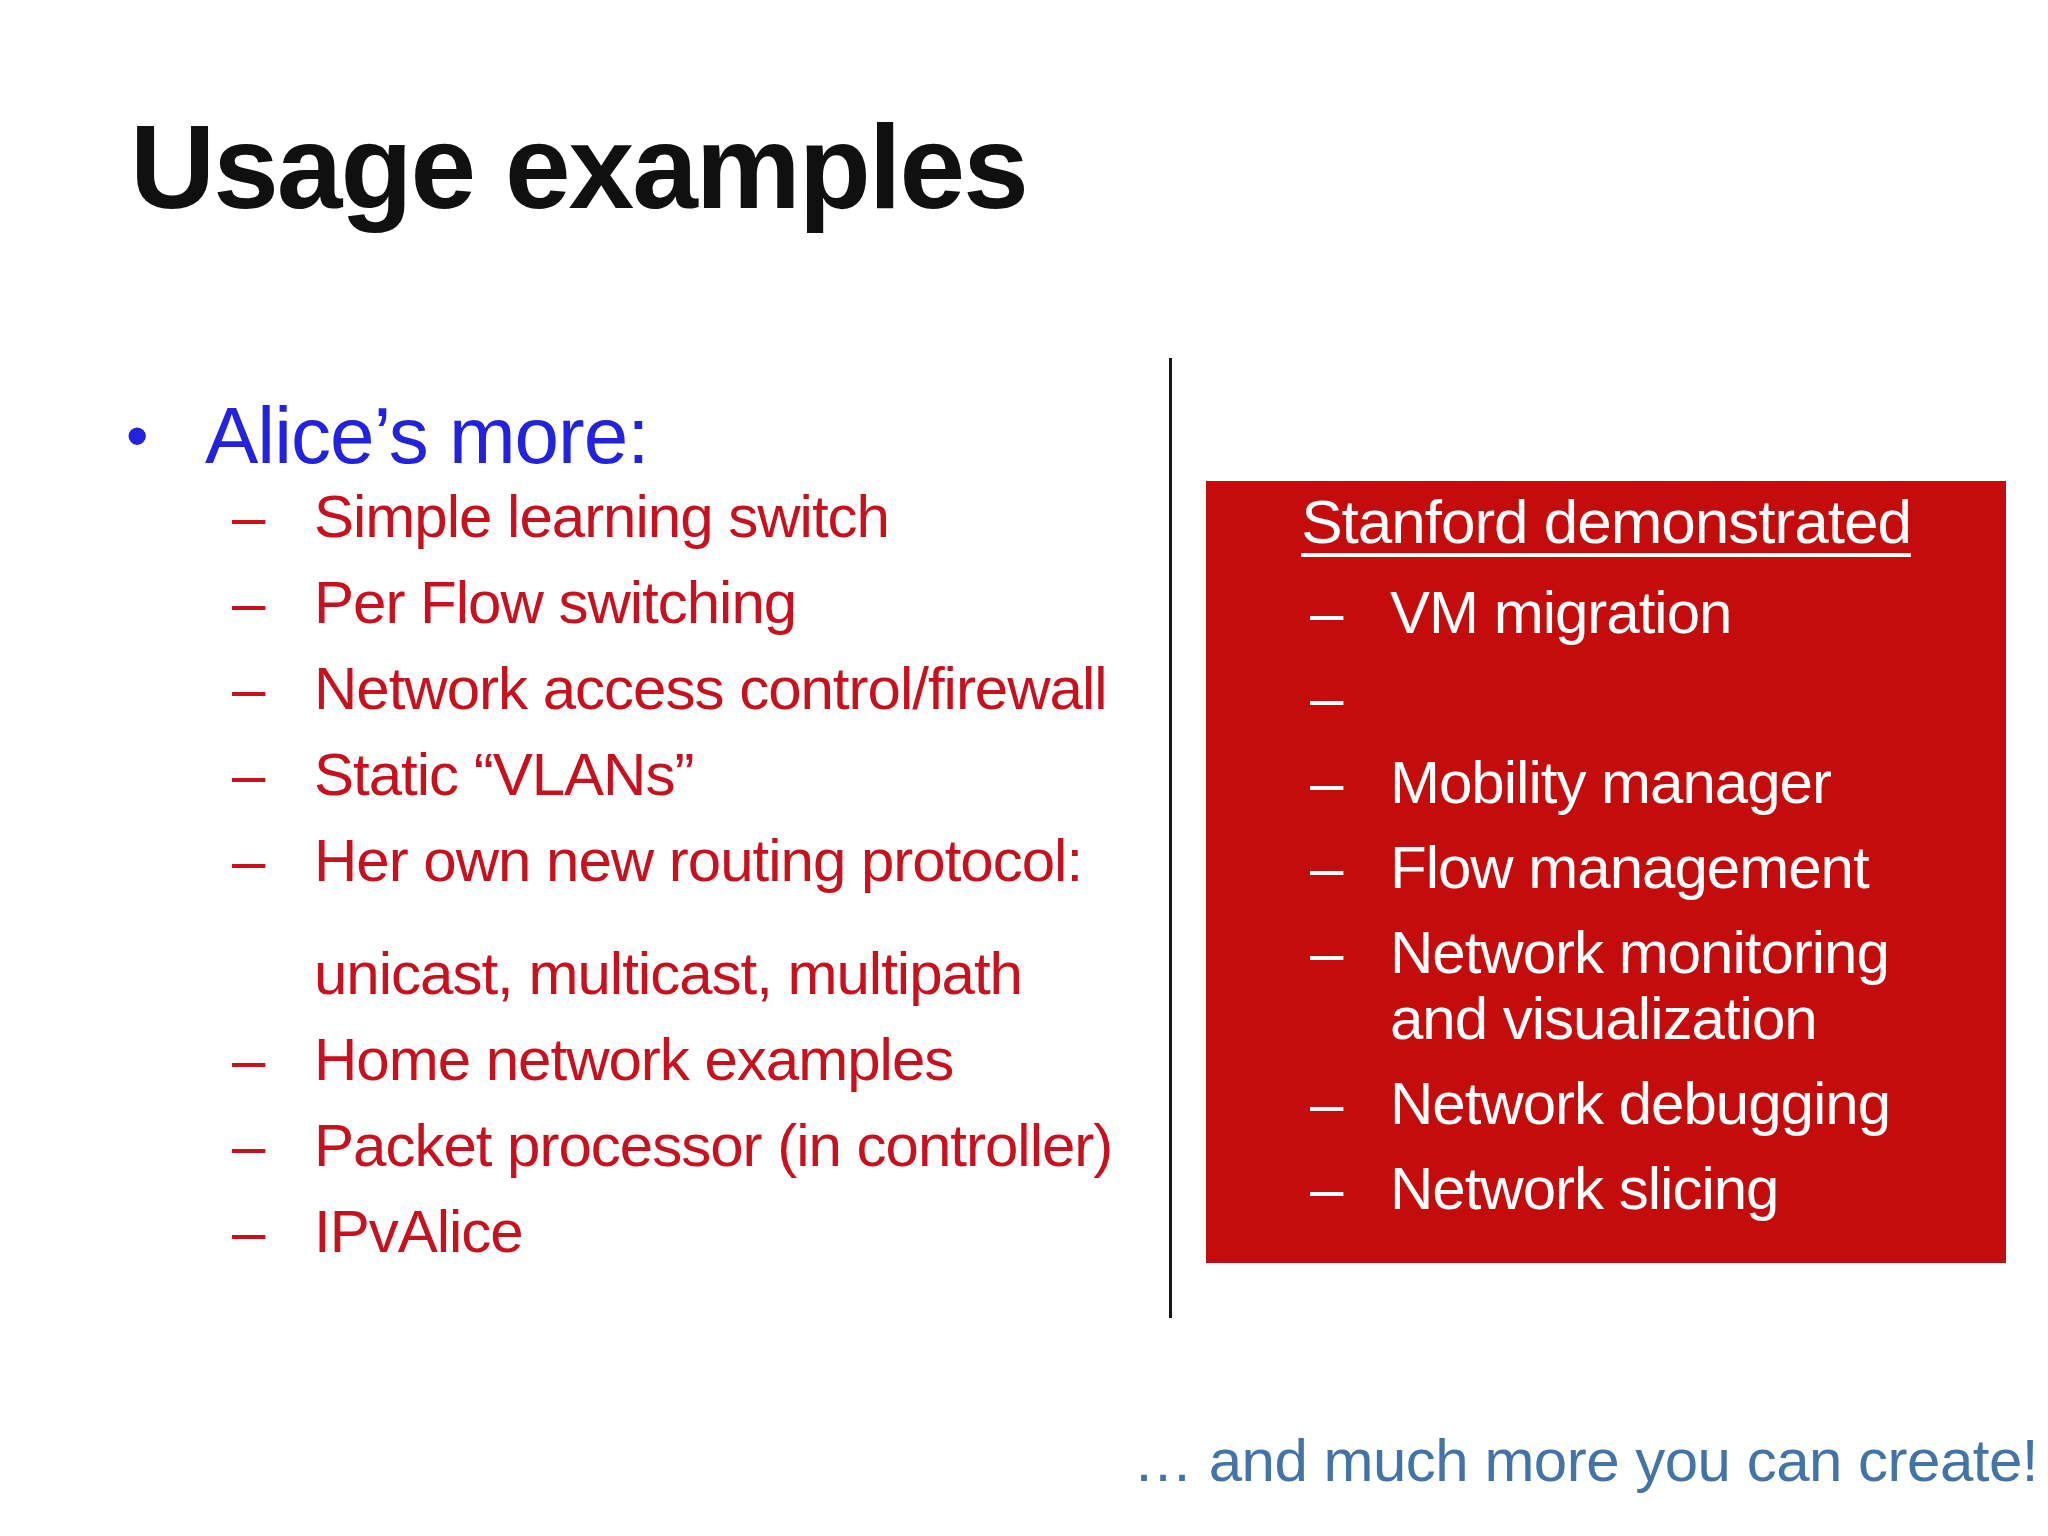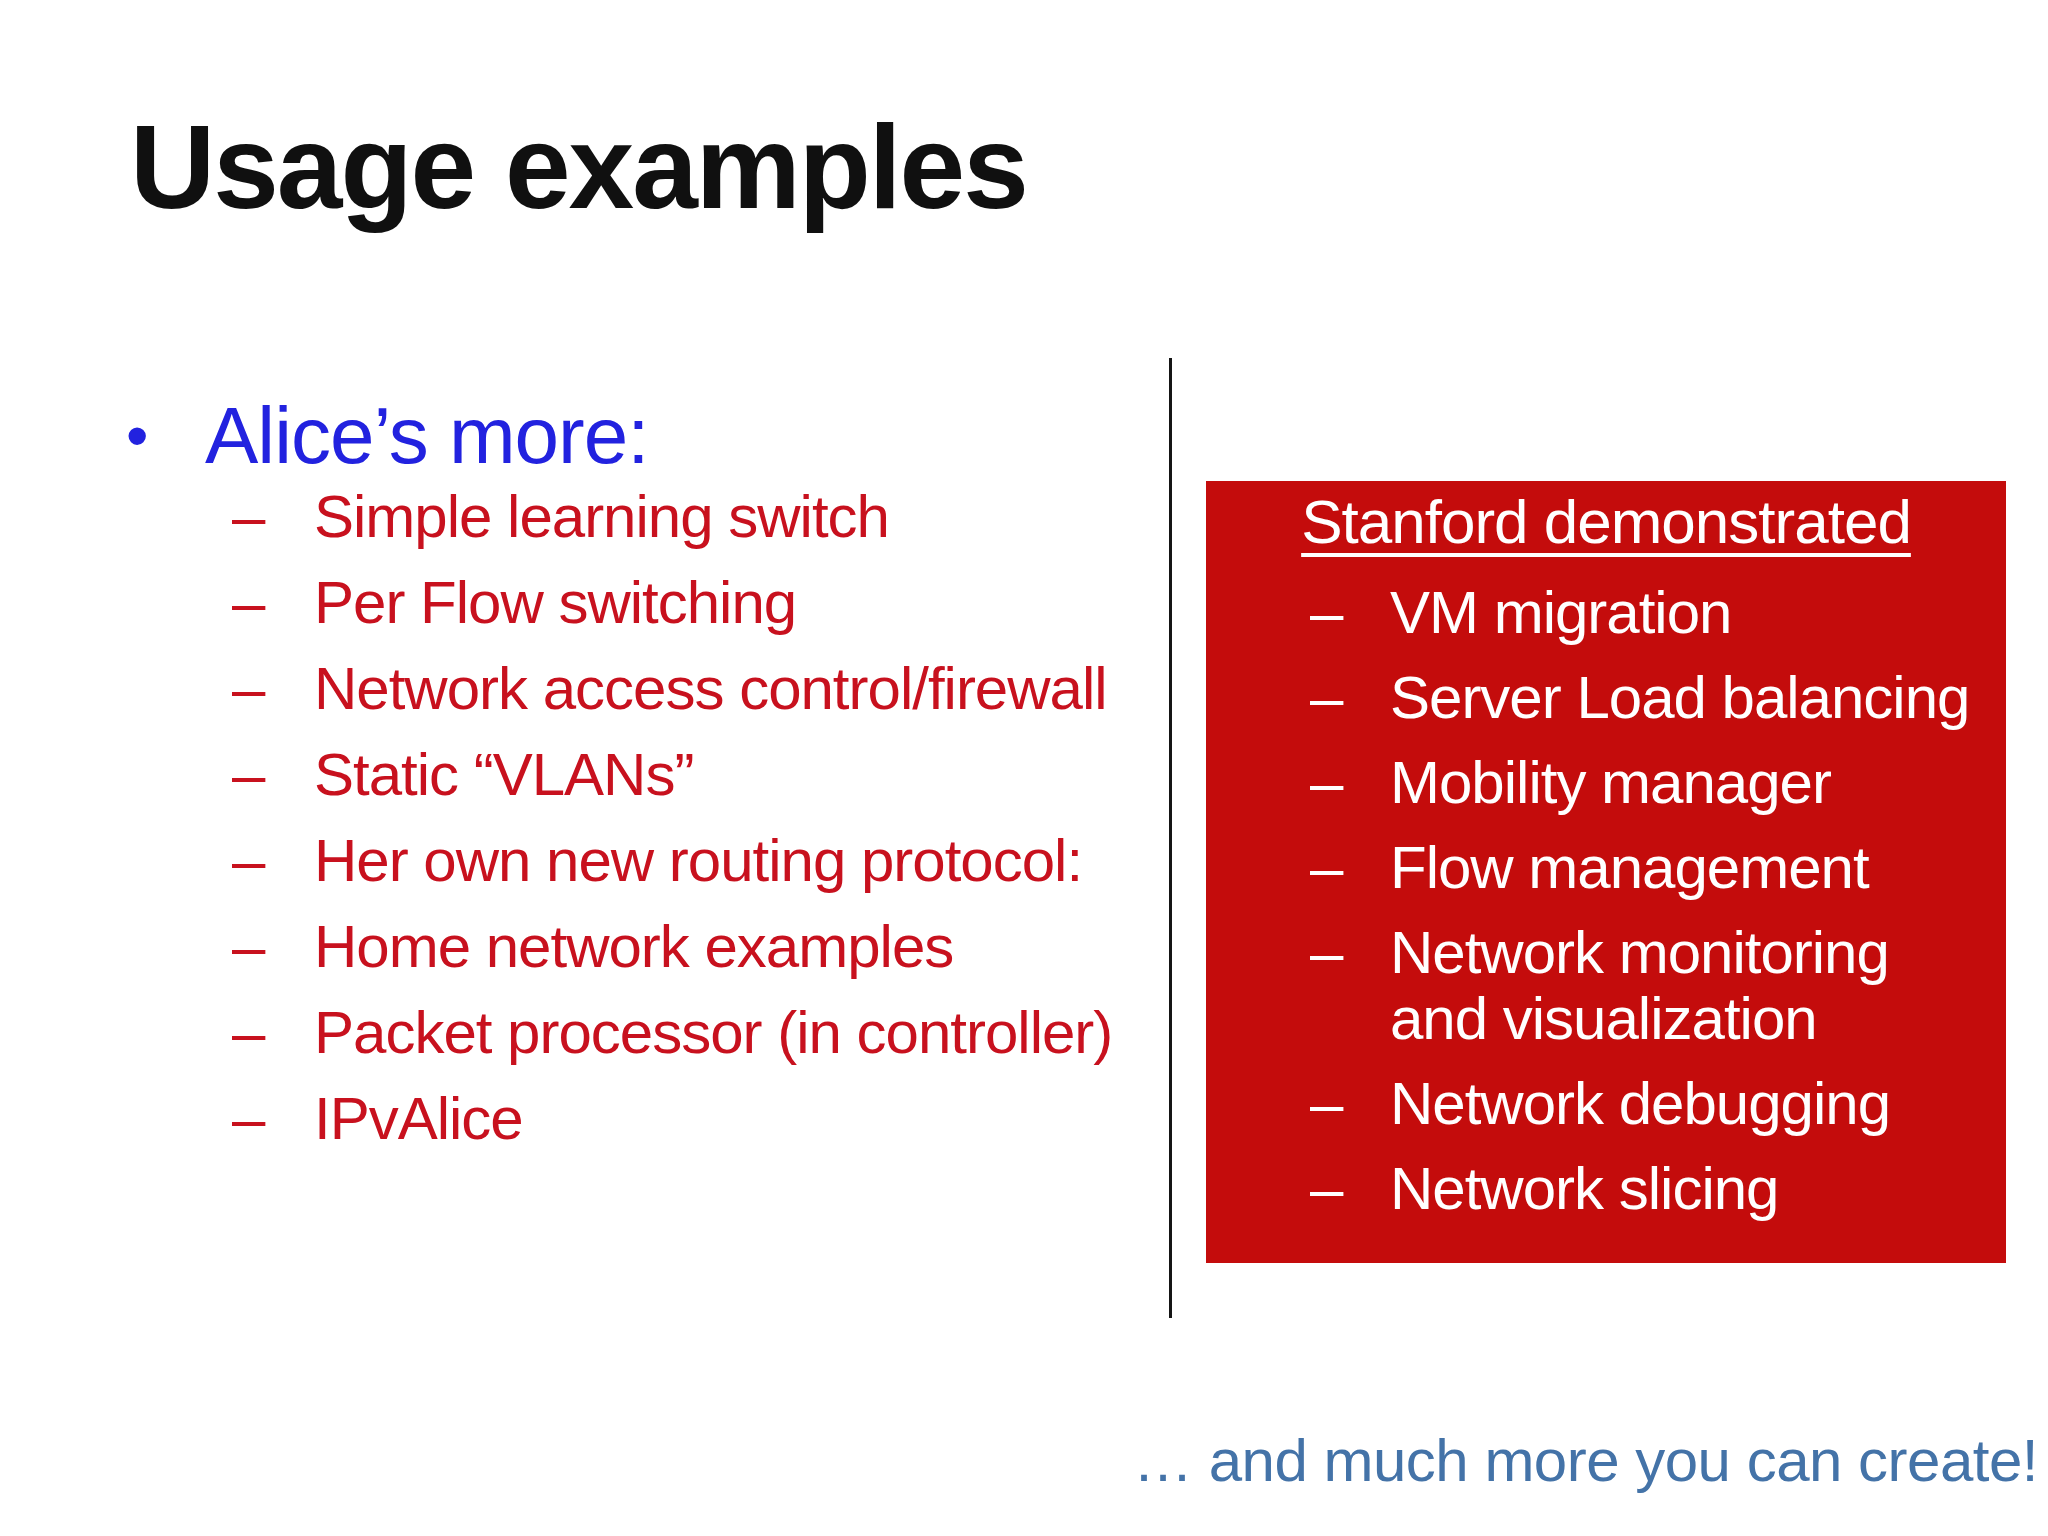--- a/index.html
+++ b/index.html
@@ -84,20 +84,24 @@
         <span class="t">Network access control/firewall</span>
       </div>
       <div class="li">
         <span class="dash">–</span>
         <span class="t">Static “VLANs”</span>
       </div>
       <div class="li">
         <span class="dash">–</span>
         <span class="t">Her own new routing protocol:</span>
       </div>
+      <div class="li no-dash spacer">
+        <span class="dash">–</span>
+        <span class="t">unicast, multicast, multipath</span>
+      </div>
       <div class="li">
         <span class="dash">–</span>
         <span class="t">Home network examples</span>
       </div>
       <div class="li">
         <span class="dash">–</span>
         <span class="t">Packet processor (in controller)</span>
       </div>
       <div class="li">
         <span class="dash">–</span>
@@ -109,21 +113,20 @@
 
   <div class="red-panel">
     <div class="panel-heading">Stanford demonstrated</div>
     <div class="panel-list" id="panel-list">
         <div class="li">
           <span class="dash">–</span>
           <span class="t">VM migration</span>
         </div>
         <div class="li">
           <span class="dash">–</span>
-          <span class="t">Server Load balancing</span>
         </div>
         <div class="li">
           <span class="dash">–</span>
           <span class="t">Mobility manager</span>
         </div>
         <div class="li">
           <span class="dash">–</span>
           <span class="t">Flow management</span>
         </div>
         <div class="li">

